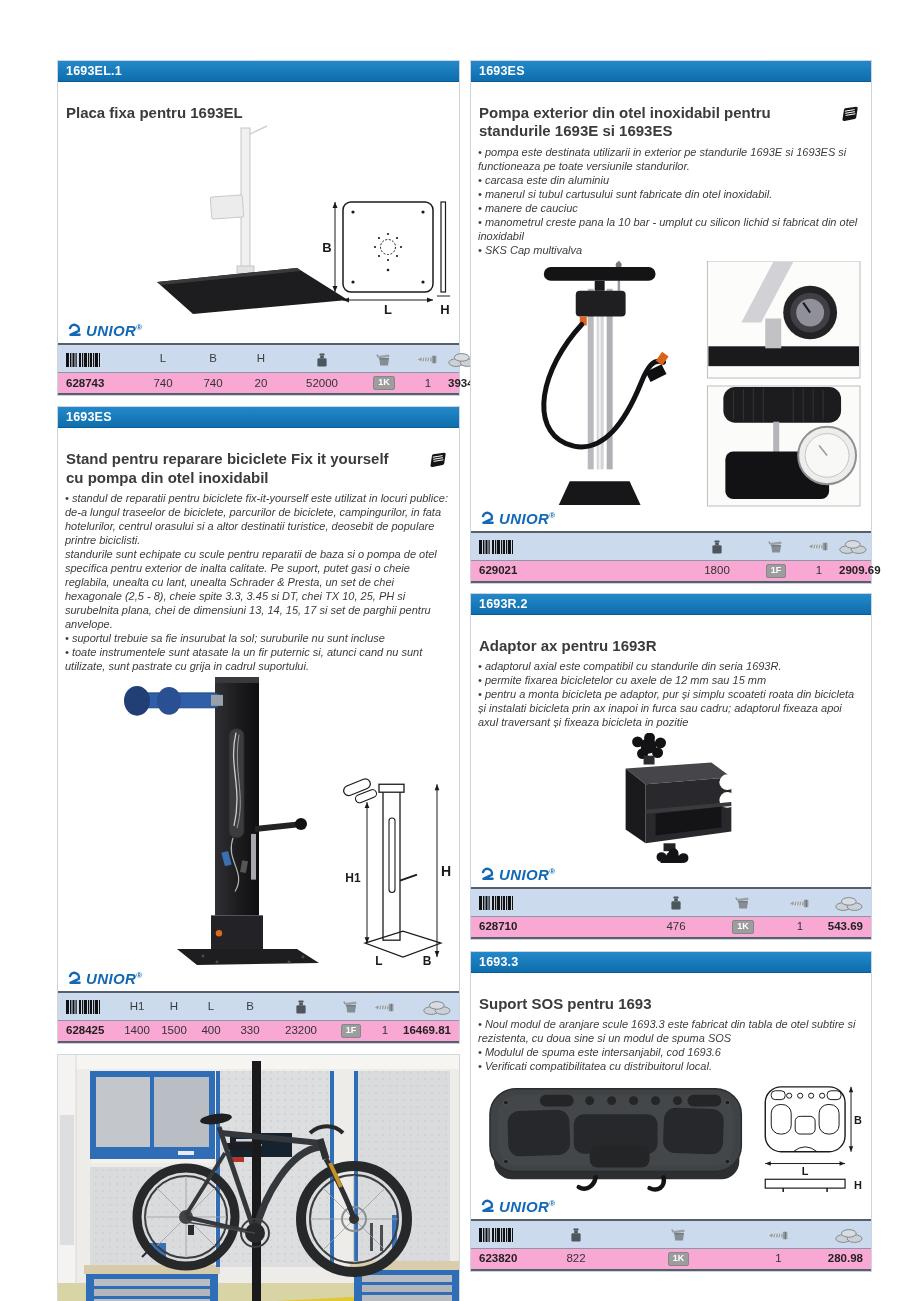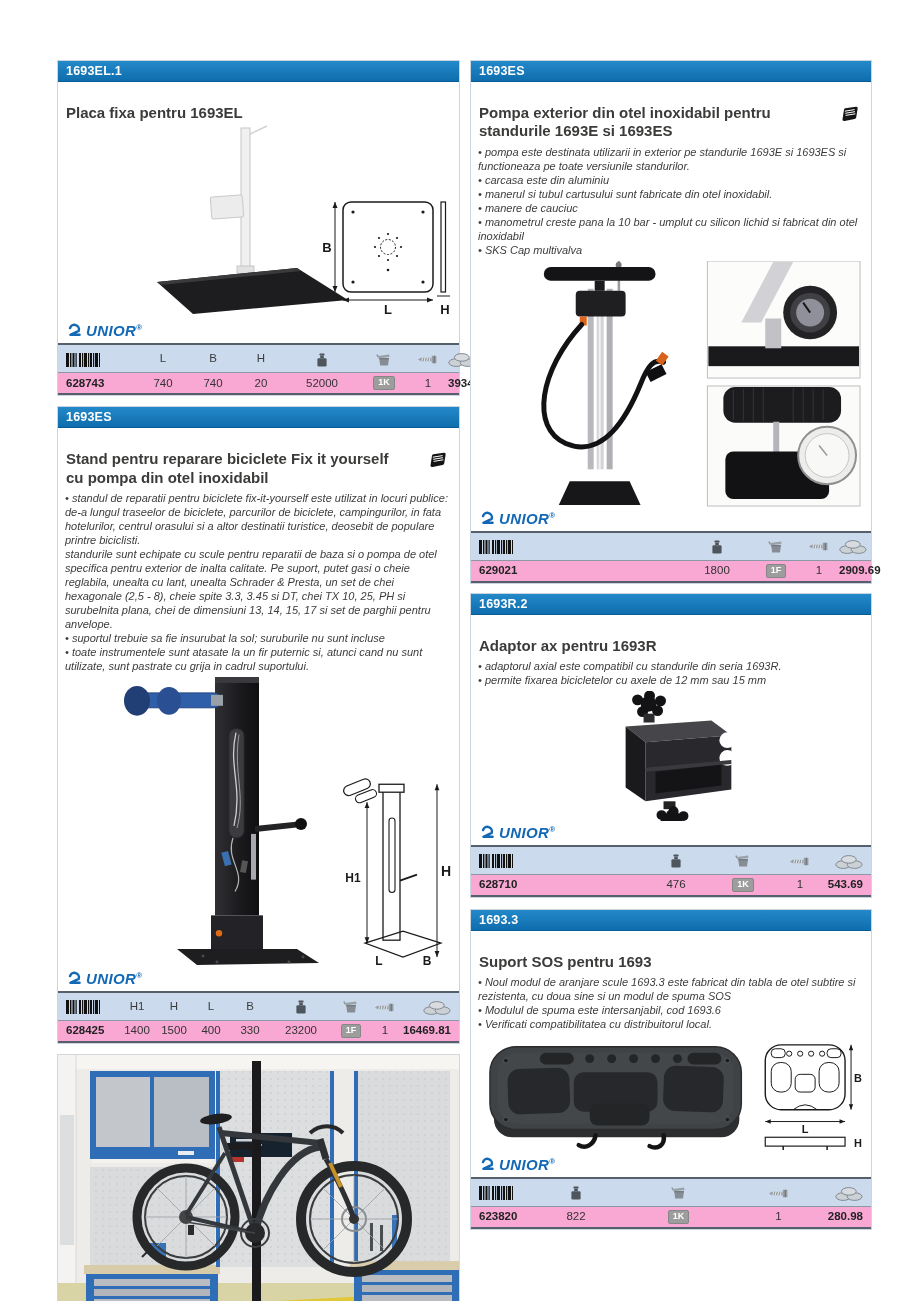--- a/index.html
+++ b/index.html
@@ -512,20 +512,21 @@
     <div class="card-header">
       <span>1693R.2</span>
     </div>
     <div class="card-body">
       <div class="title-row">
         <h2 class="card-title">Adaptor ax pentru 1693R</h2>
       </div>
       <div class="paras">
         <p class="b">adaptorul axial este compatibil cu standurile din seria 1693R.</p>
         <p class="b">permite fixarea bicicletelor cu axele de 12 mm sau 15 mm</p>
+        <p class="b">pentru a monta bicicleta pe adaptor, pur și simplu scoateti roata din bicicleta și instalati bicicleta prin ax inapoi in furca sau cadru; adaptorul fixeaza apoi axul traversant și fixeaza bicicleta in pozitie</p>
       </div>
       <svg class="art" viewBox="0 0 387 132" height="130" preserveAspectRatio="none" xmlns="http://www.w3.org/2000/svg">
         <g>
           <g fill="#131315">
             <circle cx="160" cy="9" r="5.5"></circle>
               <circle cx="172" cy="5" r="5.5"></circle>
               <circle cx="183" cy="10" r="5.5"></circle>
             <circle cx="180" cy="20" r="5.5"></circle>
               <circle cx="165" cy="21" r="5.5"></circle>
               <circle cx="171" cy="13" r="8"></circle>

